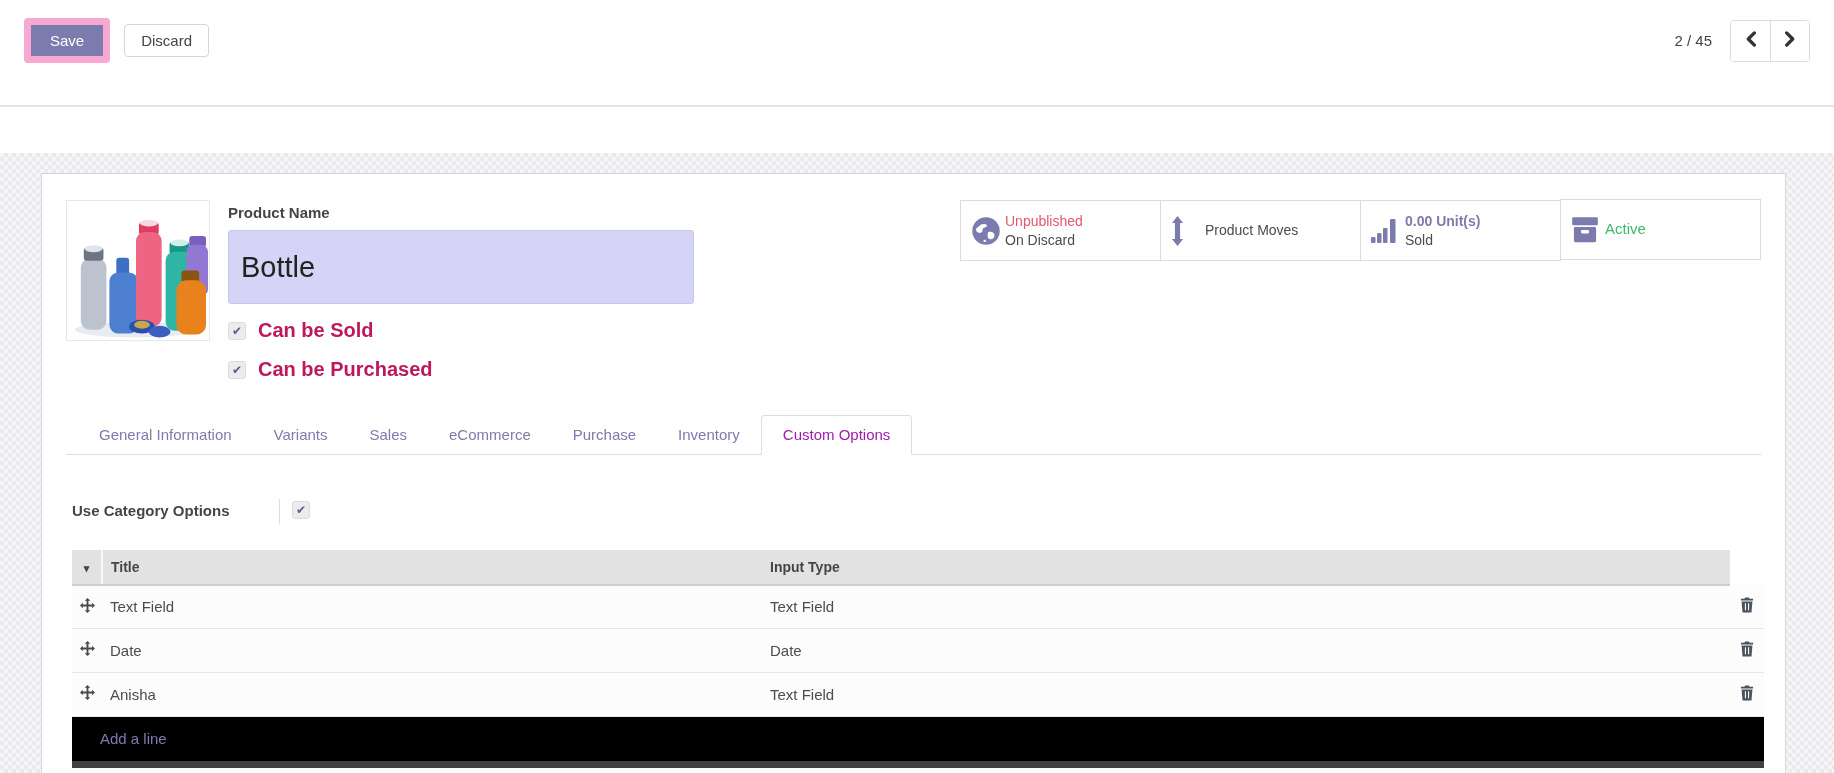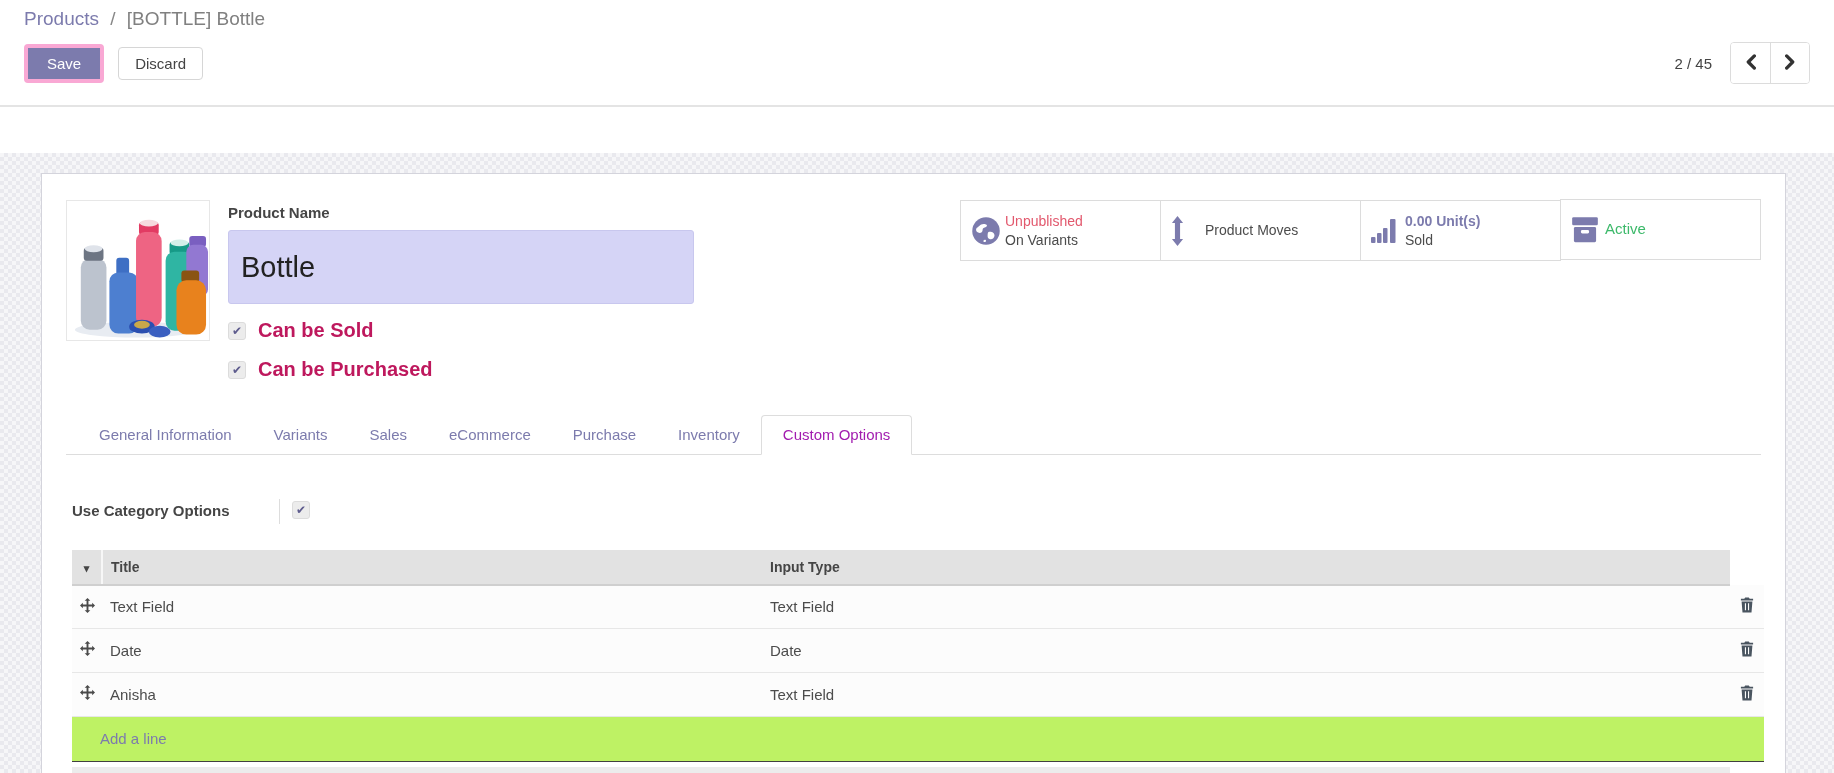--- a/index.html
+++ b/index.html
@@ -7,21 +7,21 @@
   body { font-family:"Liberation Sans", sans-serif; color:#4c4c4c; background:#fff; }
 
   
   .topbar { height:107px; background:#fff; border-bottom:2px solid #e4e4e4; padding:6px 24px 0 24px; }
   .breadcrumb { font-size:19px; padding-top:2px; }
   .breadcrumb .bc-link { color:#7c7bad; cursor:pointer; }
   .breadcrumb .bc-sep { color:#888; padding:0 6px; }
   .breadcrumb .bc-current { color:#808080; }
   .actions-row { display:flex; align-items:center; margin-top:12px; }
   .btn { font-size:15px; border-radius:4px; padding:7px 16px; cursor:pointer; font-family:inherit; }
-  .btn-save { background:#7c7bad; border:4px solid #f9a8d4; color:#fff; padding:7px 19px; }
+  .btn-save { background:#7c7bad; border:7px solid #f9a8d4; color:#fff; padding:7px 19px; }
   .btn-discard { background:#fff; border:1px solid #d6d6d6; color:#444; margin-left:14px; }
   .pager { margin-left:auto; display:flex; align-items:center; }
   .pager-count { font-size:15px; color:#444; margin-right:18px; }
   .pager-group { display:flex; border:1px solid #dcdcdc; border-radius:4px; overflow:hidden; }
   .pager-btn { width:39px; height:40px; background:#fff; border:none; display:flex; align-items:center; justify-content:center; cursor:pointer; }
   .pager-btn + .pager-btn { border-left:1px solid #dcdcdc; }
 
   
   .page-bg {
     height:664px;
@@ -76,33 +76,28 @@
   .opt-table { width:1692px; border-collapse:collapse; margin-top:26px; margin-left:6px; table-layout:fixed; }
   .opt-table th { background:#e2e2e2; color:#454545; font-size:14px; font-weight:bold; text-align:left;
                   padding:9px 8px; border-bottom:2px solid #cfcfcf; }
   .opt-table th.th-handle { width:30px; text-align:center; border-right:2px solid #f7f7f7; padding:9px 2px; }
   .opt-table th.th-title { width:660px; }
   .opt-table th.th-trash { width:34px; background:transparent; border-bottom:none; }
   .opt-table td { font-size:15px; color:#4c4c4c; padding:12px 8px; background:#fcfcfc; border-bottom:1px solid #e7e7e7; }
   .opt-table td.td-handle { text-align:center; padding:12px 2px; cursor:grab; }
   .opt-table td.td-trash { text-align:center; cursor:pointer; }
   .sort-caret { font-size:11px; color:#454545; }
-  .add-line-row td { background:#bef264; padding:13px 8px 14px 28px; border-bottom:1px solid #404040; }
+  .add-line-row td { background:#000000; padding:13px 8px 14px 28px; border-bottom:7px solid #404040; }
   .add-line { color:#7c7bad; font-size:15px; cursor:pointer; }
   .table-footer { height:12px; background:#ececec; width:1658px; margin:5px 0 0 6px; }
 </style>
 </head>
 <body>
 
 <div class="topbar">
-  <div class="breadcrumb">
-    <span class="bc-link">Products</span>
-    <span class="bc-sep">/</span>
-    <span class="bc-current">[BOTTLE] Bottle</span>
-  </div>
   <div class="actions-row">
     <button class="btn btn-save">Save</button>
     <button class="btn btn-discard">Discard</button>
     <div class="pager">
       <span class="pager-count">2 / 45</span>
       <div class="pager-group">
         <button class="pager-btn">
           <span>
             <svg width="11" height="16" viewBox="0 0 10 14">
                 <path d="M8.5 1.5L3 7l5.5 5.5" stroke="#333" stroke-width="3" fill="none" stroke-linecap="round" stroke-linejoin="round"></path>
@@ -175,21 +170,21 @@
           <span class="stat-icon">
             <svg width="30" height="30" viewBox="0 0 24 24">
               <circle cx="12" cy="12" r="11" fill="#7c7bad"></circle>
               <path d="M4.5 9.5c1.8-.8 2.6-3.2 5.6-3.2 2.1 0 3.4 1 2.3 2.1-1 1-3 .8-3.1 2.7-.1 1.8-1.8 3-3.6 2.1-1.7-.8-2.1-2.6-1.2-3.7z" fill="#fff"></path>
               <path d="M14.6 12.6c2.1-.3 4.3 1 4.2 3-.1 2-2.2 3.8-4 2.8-1.7-1-1.5-2-1.5-3.3 0-1.3.3-2.3 1.3-2.5z" fill="#fff"></path>
               <path d="M10 19.5c.9-.8 2.2-.4 2 .7-.2 1-2.6.9-2-.7z" fill="#fff"></path>
             </svg>
           </span>
           <span class="stat-text">
             <div class="stat-danger">Unpublished</div>
-            <div>On Variants</div>
+            <div>On Discard</div>
           </span>
         </div>
 
         <div class="stat-cell">
           <span class="stat-icon">
             <svg width="13" height="30" viewBox="0 0 12 28">
               <path d="M6 0l5.2 6.5H8.4v15h2.8L6 28 .8 21.5h2.8v-15H.8z" fill="#7c7bad"></path>
             </svg>
           </span>
           <span class="stat-text">Product Moves</span>

